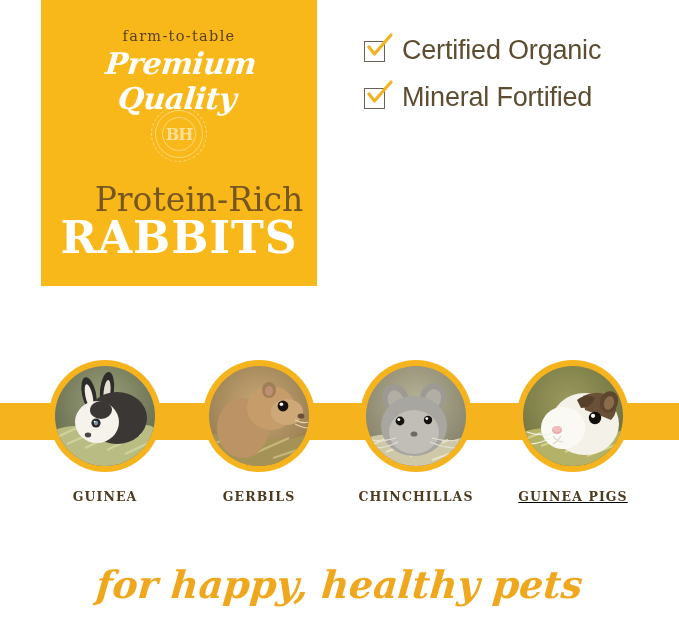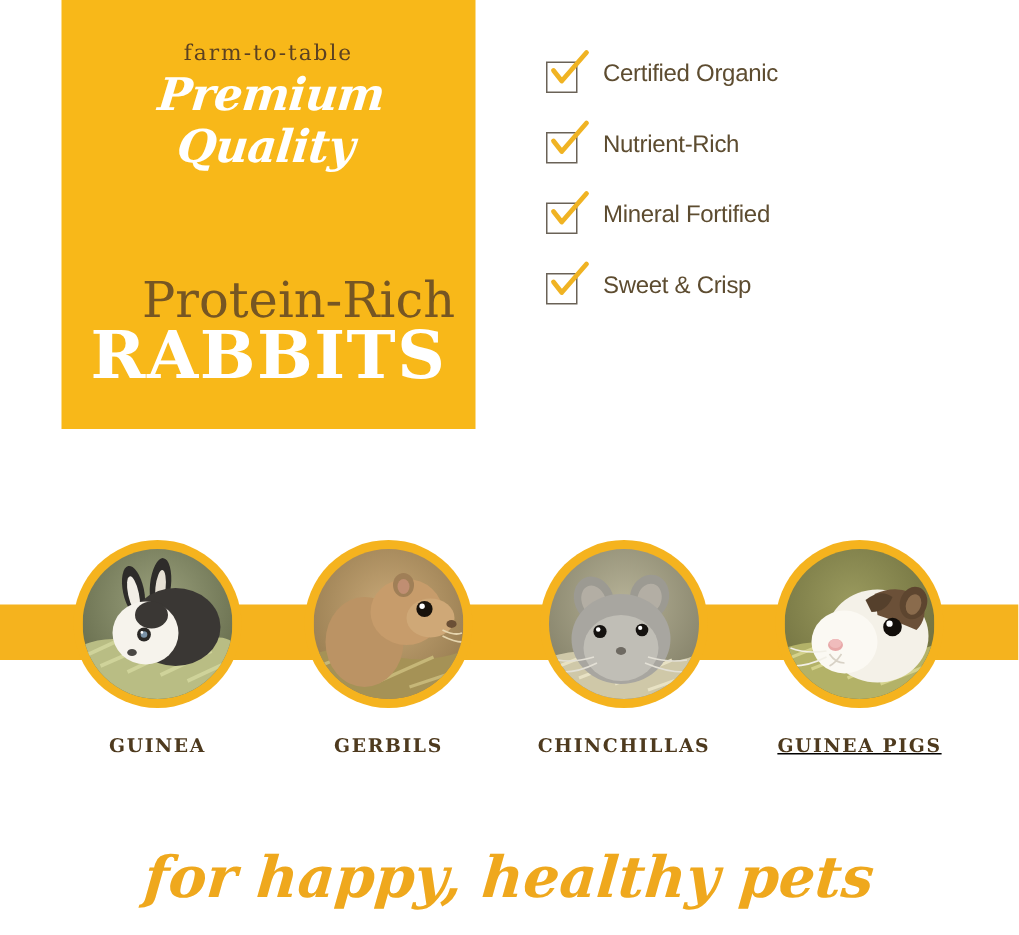--- a/index.html
+++ b/index.html
@@ -153,21 +153,21 @@
     position: absolute;
     left: 1px;
     top: -7px;
     width: 28px;
     height: 28px;
     overflow: visible;
   }
   .check-label {
     margin-left: 15px;
     font-family: "Liberation Sans", sans-serif;
-    font-size: 16px;
+    font-size: 27px;
     line-height: 28px;
     color: #5D4C30;
     letter-spacing: -0.2px;
   }
   .check-label .line2 { display: block; }
 
   
   #pet-band {
     position: absolute;
     left: 0;
@@ -230,74 +230,58 @@
     transform: skewX(-5deg);
   }
 </style>
 </head>
 <body>
 
 <div id="brand-panel">
   <div id="farm-to-table">farm-to-table</div>
   <div id="premium-quality">Premium Quality</div>
 
+  <div id="seal">
+    <div class="ring-outer"></div>
+    <div class="ring-mid"></div>
+    <div class="ring-inner"></div>
+    <div class="monogram">BH</div>
+  </div>
 
   <div id="protein-rich">Protein-Rich</div>
   <div id="alfalfa">RABBITS</div>
 </div>
 
 <div id="checklist">
 
   <div class="check-row">
     <div class="check-box-wrap">
       <div class="check-box"></div>
       <svg class="check-mark" viewBox="0 0 28 28">
         <path d="M4 13 L9.5 20 L26 1" fill="none" stroke="#F0B323" stroke-width="3.2" stroke-linecap="round" stroke-linejoin="round"></path>
       </svg>
     </div>
     <div class="check-label">
       <span>Certified Organic</span>
     </div>
   </div>
 
+
   <div class="check-row">
     <div class="check-box-wrap">
       <div class="check-box"></div>
       <svg class="check-mark" viewBox="0 0 28 28">
         <path d="M4 13 L9.5 20 L26 1" fill="none" stroke="#F0B323" stroke-width="3.2" stroke-linecap="round" stroke-linejoin="round"></path>
       </svg>
     </div>
     <div class="check-label">
-      <span>Nutrient-Rich</span>
-    </div>
-  </div>
-
-  <div class="check-row">
-    <div class="check-box-wrap">
-      <div class="check-box"></div>
-      <svg class="check-mark" viewBox="0 0 28 28">
-        <path d="M4 13 L9.5 20 L26 1" fill="none" stroke="#F0B323" stroke-width="3.2" stroke-linecap="round" stroke-linejoin="round"></path>
-      </svg>
-    </div>
-    <div class="check-label">
       <span class="line2">Mineral Fortified</span>
     </div>
   </div>
 
-  <div class="check-row">
-    <div class="check-box-wrap">
-      <div class="check-box"></div>
-      <svg class="check-mark" viewBox="0 0 28 28">
-        <path d="M4 13 L9.5 20 L26 1" fill="none" stroke="#F0B323" stroke-width="3.2" stroke-linecap="round" stroke-linejoin="round"></path>
-      </svg>
-    </div>
-    <div class="check-label">
-      <span>Sweet &amp; Crisp</span>
-    </div>
-  </div>
 
 </div>
 
 <div id="pet-band"></div>
 
 <div id="pet-circles">
 
   <div class="pet-item" style="left:40px; top:0;">
     <div class="pet-circle">
       <div class="pet-photo">

